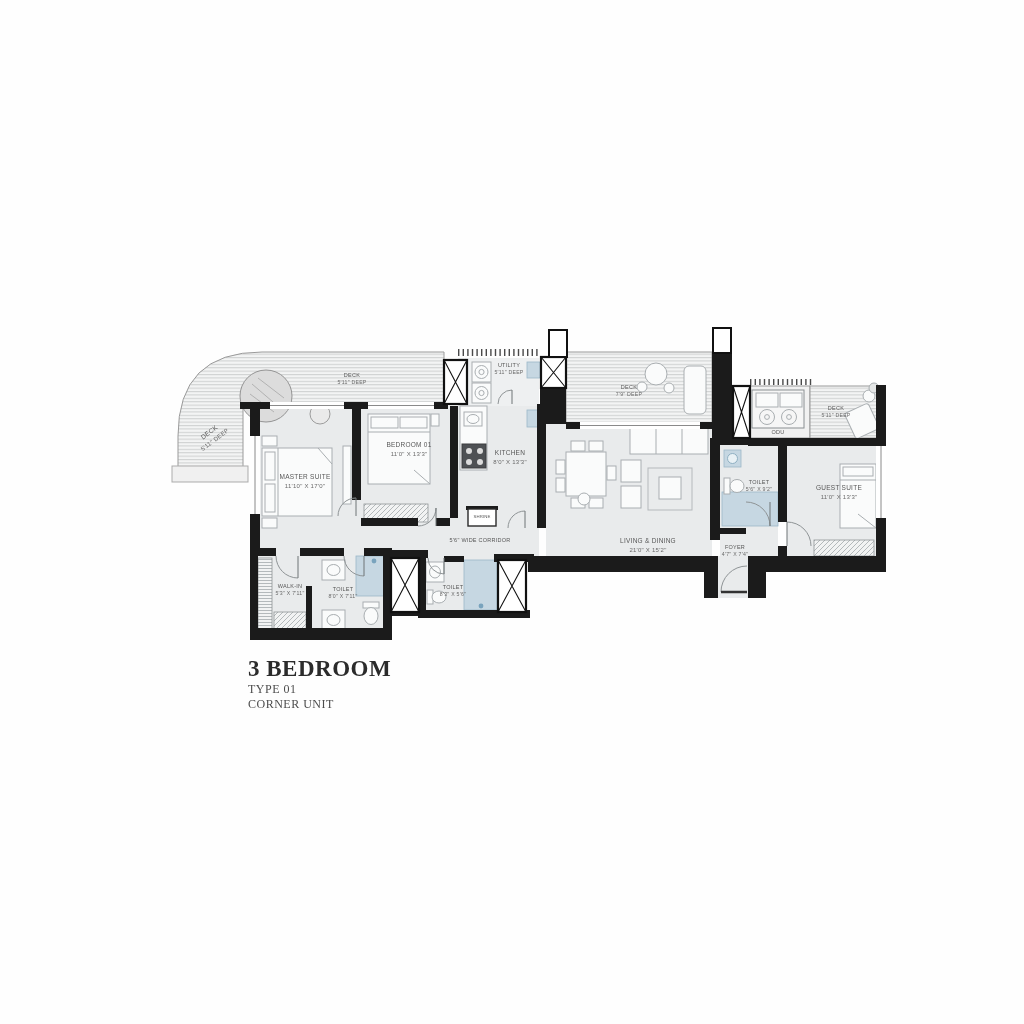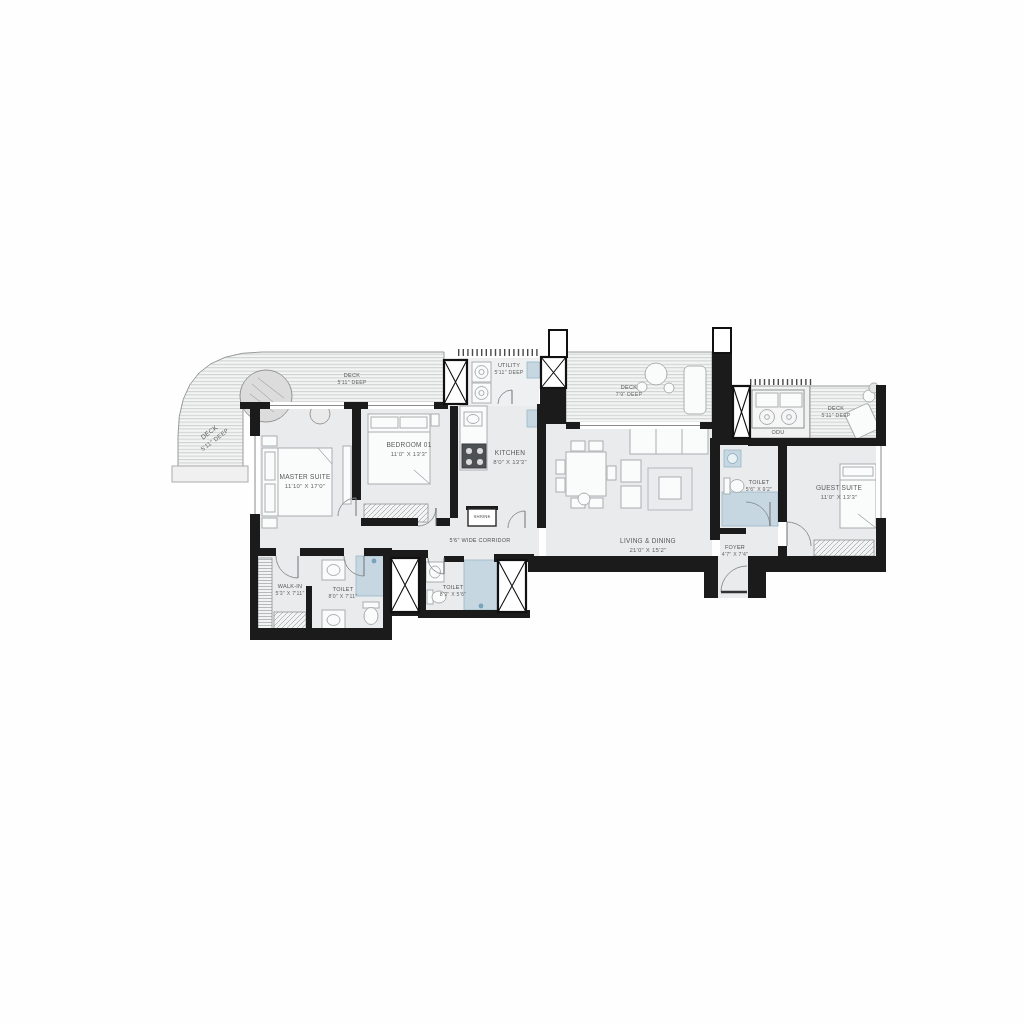--- a/index.html
+++ b/index.html
@@ -397,14 +397,19 @@
   <div class="lbl small" style="left:343px;top:593px">
     <div>TOILET</div>
     <div class="dims">8'0" X 7'11"</div>
   </div>
   <div class="lbl small" style="left:453px;top:591px">
     <div>TOILET</div>
     <div class="dims">8'3" X 5'6"</div>
   </div>
 </div>
 
-
+<div class="title-block">
+  <div class="t">3 BEDROOM</div>
+  <div class="s">TYPE 01</div>
+  <div class="s">CORNER UNIT</div>
 </div>
 
+</div>
+
 </body></html>

